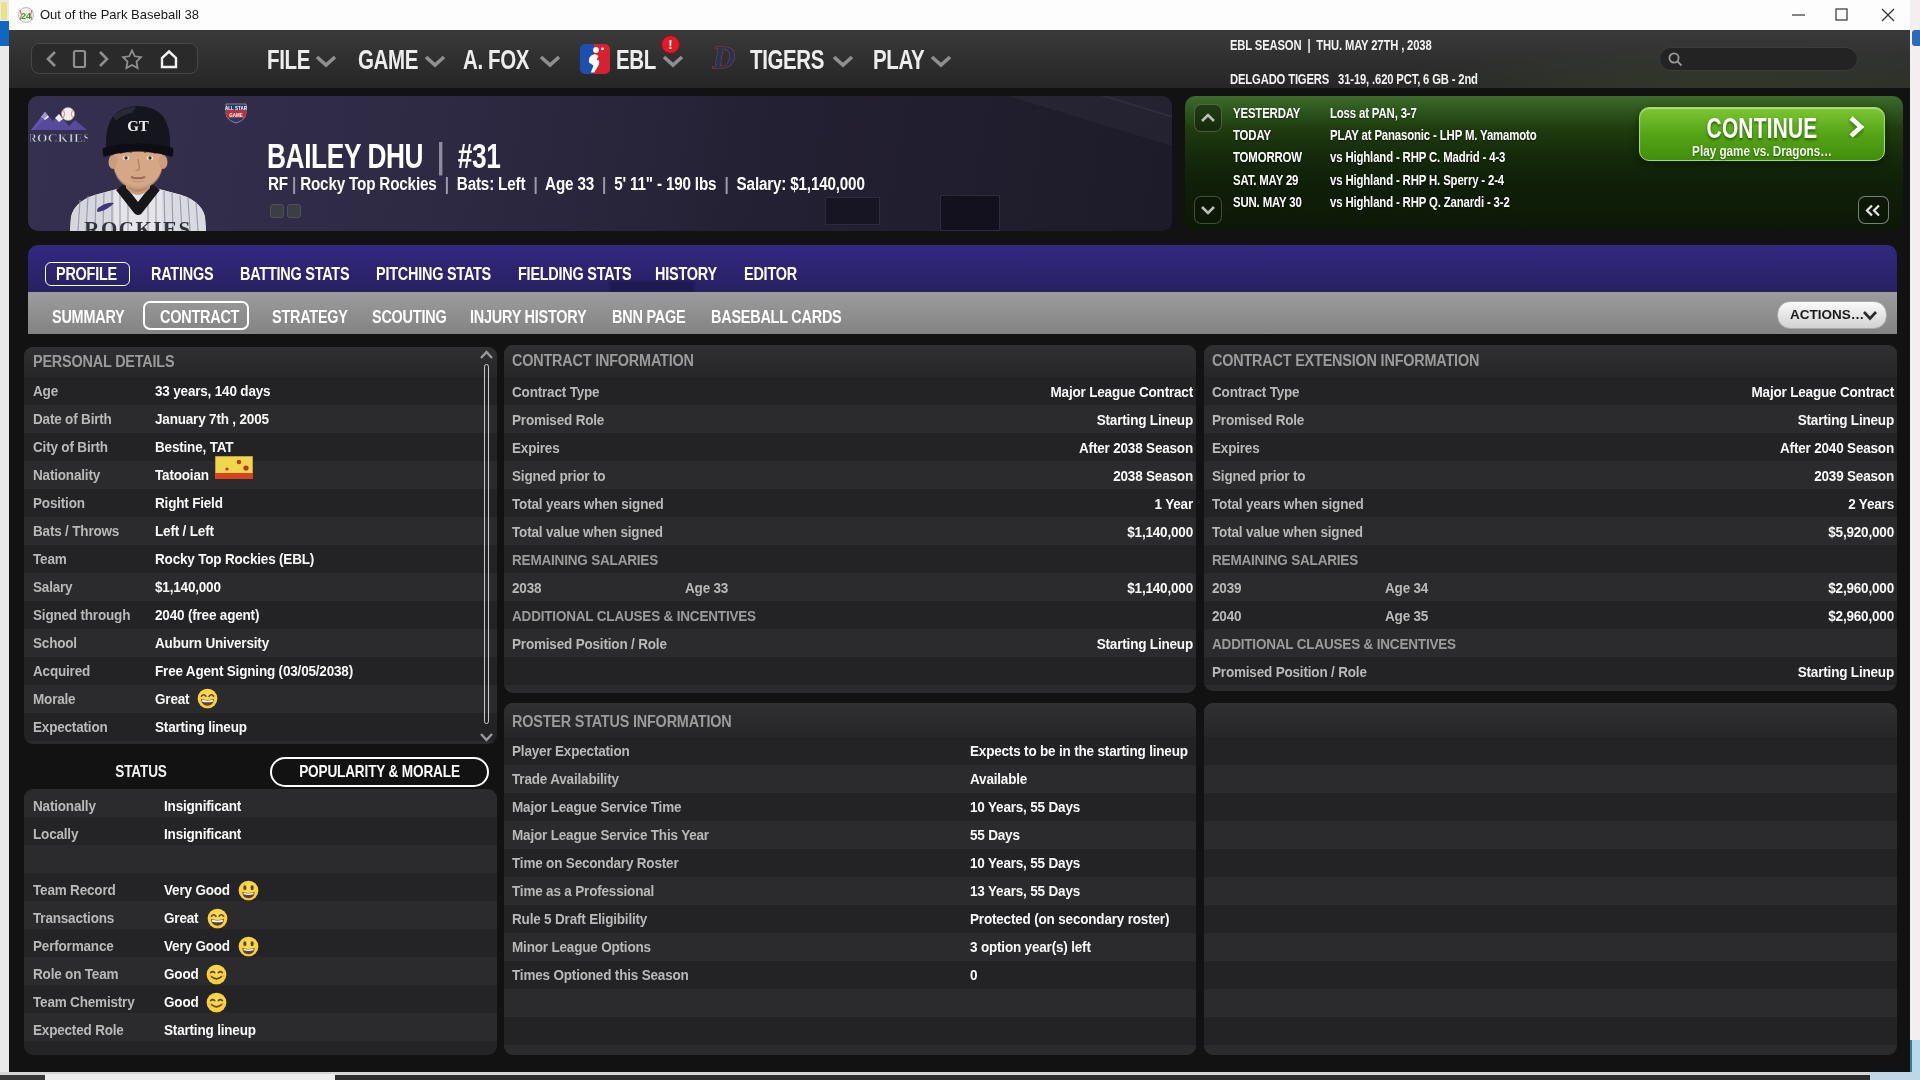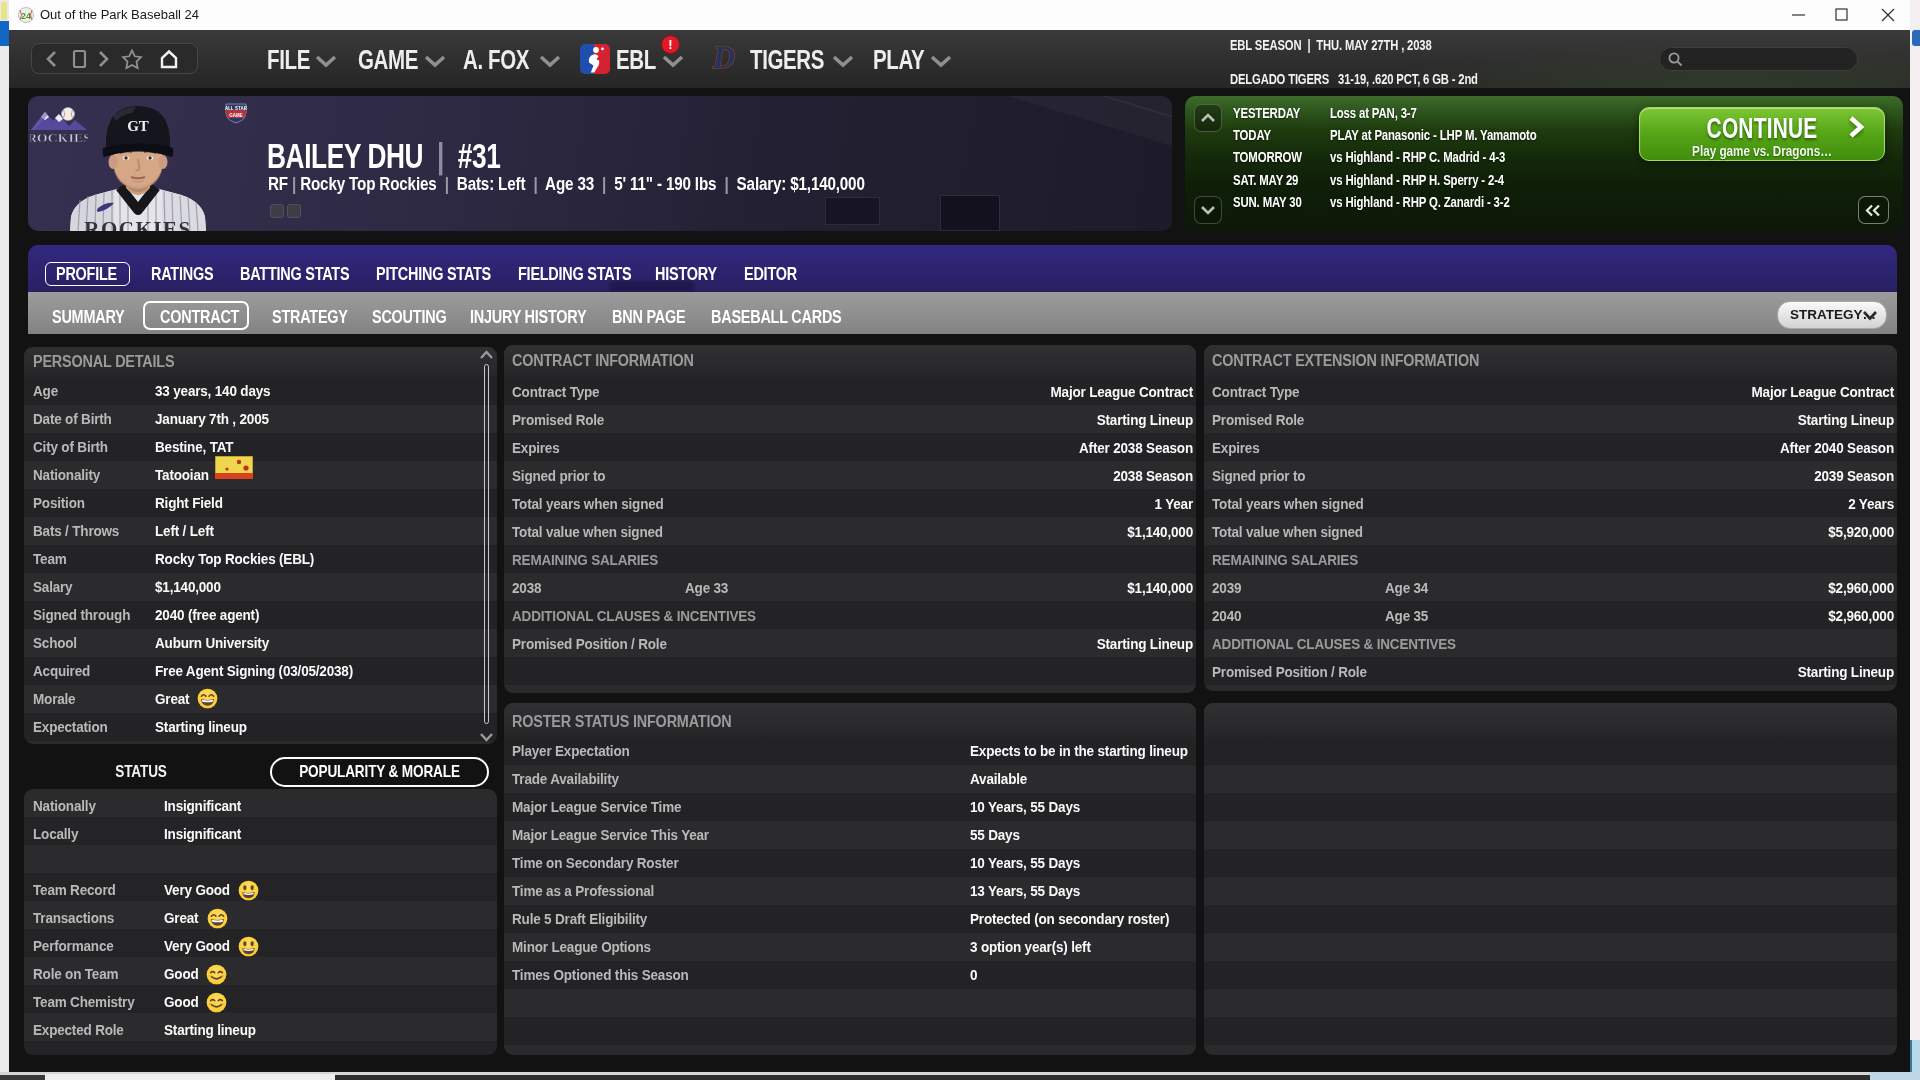--- a/index.html
+++ b/index.html
@@ -46,21 +46,21 @@
 
 <div class="abs" style="left:9px;top:0;width:1901px;height:1072px;background:#141414;"></div>
 
 <div class="abs" style="left:9px;top:0;width:1901px;height:30px;background:#fdfdfd;"></div>
 <svg class="abs" style="left:18px;top:7px;" width="16" height="16" viewBox="0 0 16 16">
   <circle cx="8" cy="8" r="7.5" fill="#f2efe9" stroke="#999" stroke-width="0.6"></circle>
   <path d="M2,3 Q5,8 2,13" fill="none" stroke="#c66" stroke-width="1"></path>
   <path d="M14,3 Q11,8 14,13" fill="none" stroke="#c66" stroke-width="1"></path>
   <text x="8" y="11.5" font-size="9" font-weight="bold" fill="#3f9b2f" text-anchor="middle" font-family="Liberation Sans">24</text>
 </svg>
-<div class="abs" style="left:40px;top:0;height:30px;line-height:30px;font-size:13px;color:#191919;">Out of the Park Baseball 24</div>
+<div class="abs" style="left:40px;top:0;height:30px;line-height:30px;font-size:13px;color:#191919;">Out of the Park Baseball 38</div>
 <svg class="abs" style="left:1788px;top:0px;" width="120" height="30" viewBox="0 0 120 30">
   <line x1="4" y1="15" x2="17" y2="15" stroke="#333" stroke-width="1.2"></line>
   <rect x="48" y="9" width="11" height="11" fill="none" stroke="#333" stroke-width="1.2"></rect>
   <line x1="94" y1="9" x2="106" y2="21" stroke="#333" stroke-width="1.2"></line>
   <line x1="106" y1="9" x2="94" y2="21" stroke="#333" stroke-width="1.2"></line>
 </svg>
 
 <div class="abs" style="left:9px;top:30px;width:1901px;height:58px;background:linear-gradient(#3a3a3a,#2e2e2e 55%,#262626);overflow:hidden;">
   <div class="abs" style="left:1300px;top:10px;width:700px;height:80px;background:radial-gradient(ellipse at 60% 100%, rgba(80,110,50,0.40), rgba(80,110,50,0) 70%);"></div>
 </div>
@@ -248,21 +248,21 @@
 <div class="abs" style="left:28px;top:292px;width:1869px;height:42px;background:linear-gradient(#9c9c9c,#838383);"></div>
 <div class="abs" style="left:143px;top:301px;width:106px;height:29px;border:2px solid #fff;border-radius:7px;"></div>
 <div class="gtab" style="left:52px;">SUMMARY</div>
 <div class="gtab" style="left:160px;">CONTRACT</div>
 <div class="gtab" style="left:272px;">STRATEGY</div>
 <div class="gtab" style="left:372px;">SCOUTING</div>
 <div class="gtab" style="left:470px;">INJURY HISTORY</div>
 <div class="gtab" style="left:612px;">BNN PAGE</div>
 <div class="gtab" style="left:711px;">BASEBALL CARDS</div>
 <div class="abs" style="left:1777px;top:301px;width:110px;height:28px;border-radius:13px;background:linear-gradient(#fafafa,#d2d2d2);border:1px solid #a8a8a8;"></div>
-<div class="abs b" style="left:1790px;top:301px;height:28px;line-height:28px;font-size:13.5px;color:#1a1a1a;">STRATEGY…</div>
+<div class="abs b" style="left:1790px;top:301px;height:28px;line-height:28px;font-size:13.5px;color:#1a1a1a;">ACTIONS…</div>
 <svg class="abs" style="left:1862px;top:310px;" width="16" height="11" viewBox="0 0 16 11">
     <polyline points="2,2 8,8.5 14,2" fill="none" stroke="#2a2a2a" stroke-width="2.6"></polyline>
   </svg>
 
 <div id="p-personal" class="panel" style="left:24px;top:347px;width:473px;height:397px;background:linear-gradient(#232325 0 28px,#2b2b2d 28px 56px);background-size:100% 56px;background-position:0 30px;background-repeat:repeat-y;background-color:#232325;">
   <div class="phead" style="height:30px;"></div>
 </div>
 <div id="p-status" class="panel" style="left:24px;top:789px;width:473px;height:266px;background:linear-gradient(#2b2b2d 0 28px,#242426 28px 56px);background-size:100% 56px;background-position:0 0px;background-repeat:repeat-y;background-color:#242426;"></div>
 <div id="p-contract" class="panel" style="left:504px;top:345px;width:692px;height:348px;background:linear-gradient(#232325 0 28px,#2b2b2d 28px 56px);background-size:100% 56px;background-position:0 32px;background-repeat:repeat-y;background-color:#232325;">
   <div class="phead" style="height:32px;"></div>

